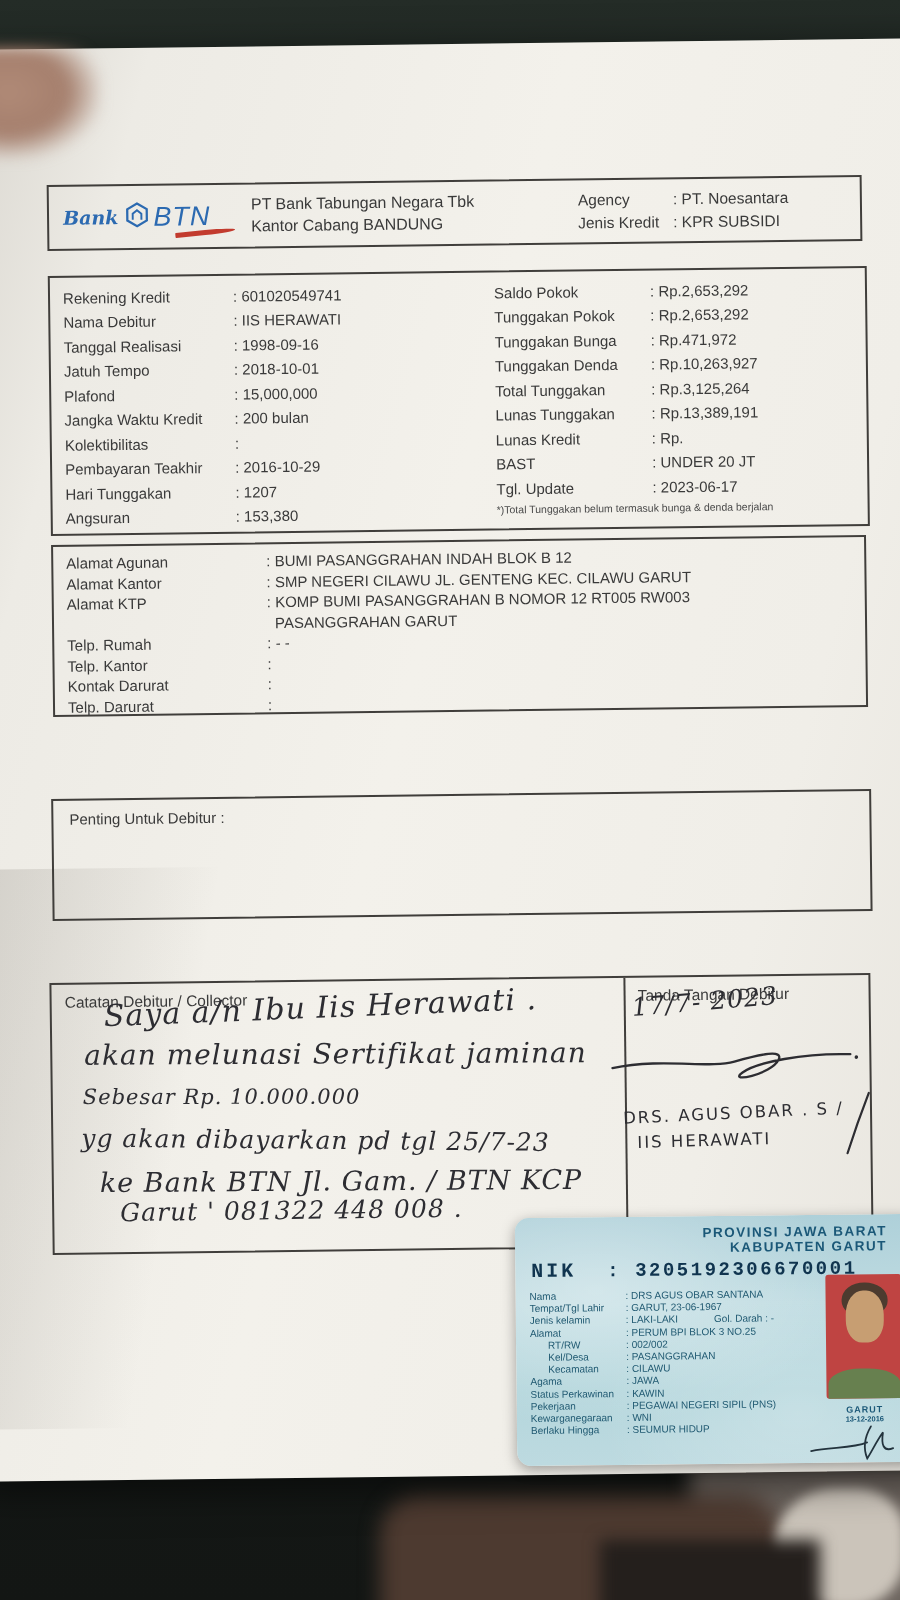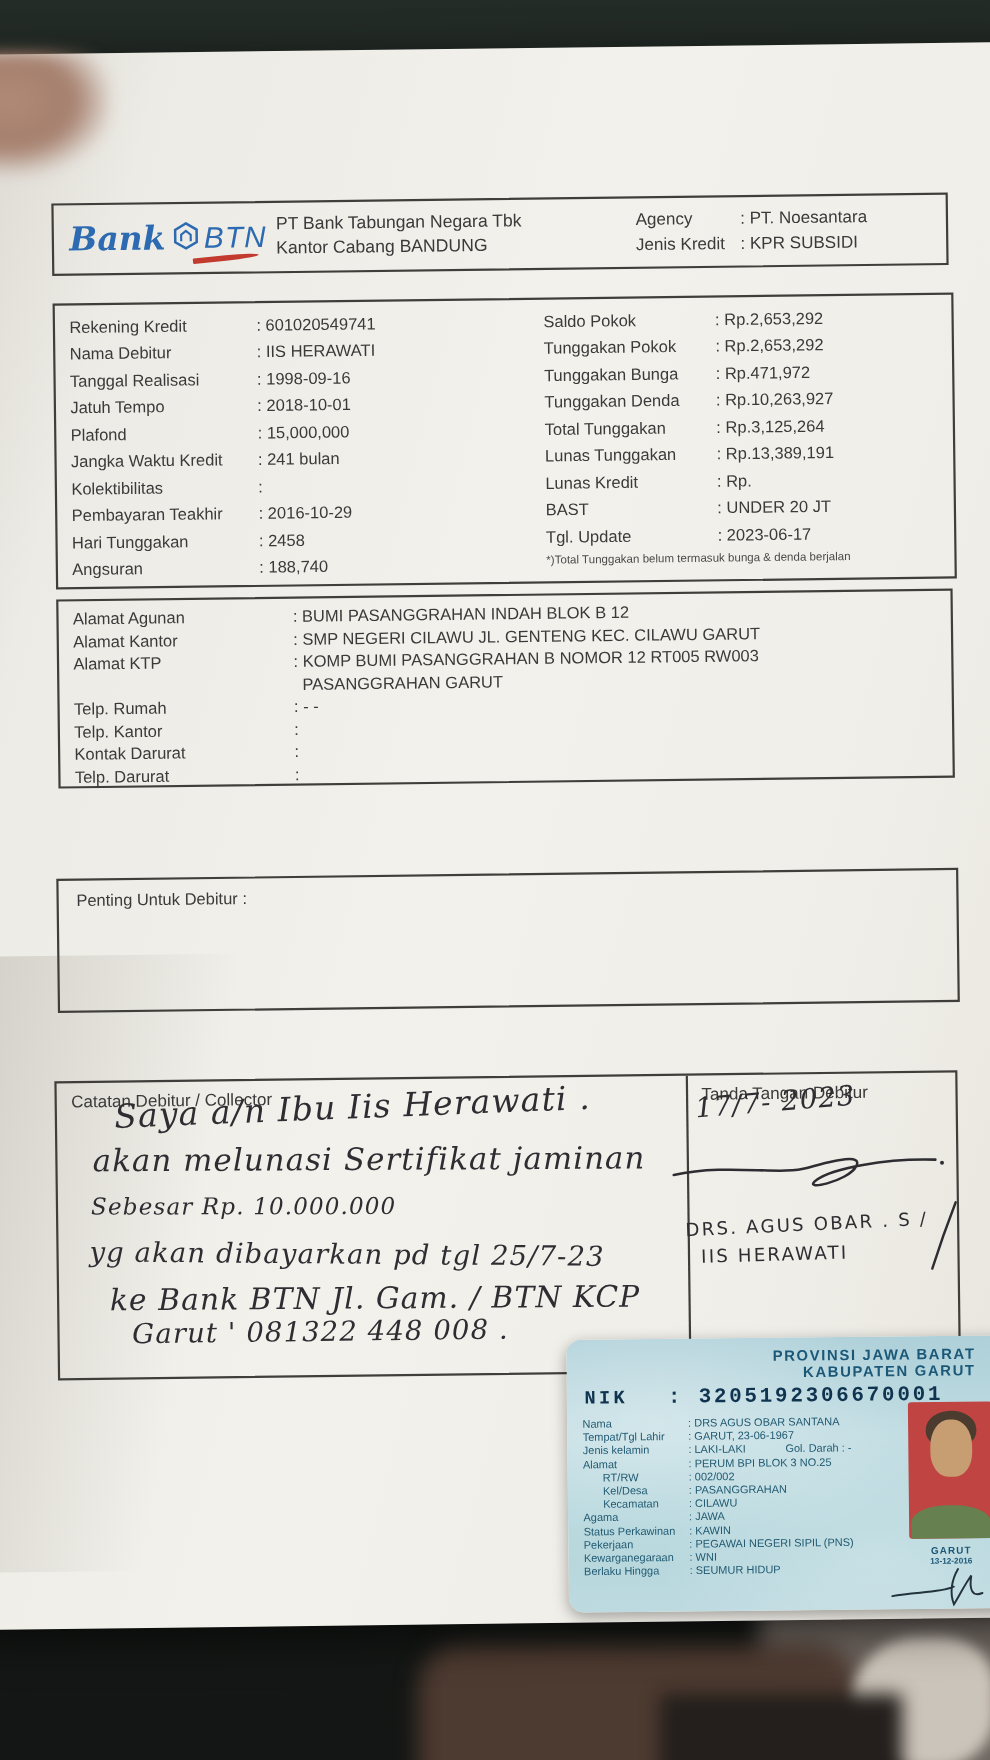--- a/index.html
+++ b/index.html
@@ -21,21 +21,21 @@
     background:linear-gradient(105deg,#d9d6cf 0%,#edebe5 14%,#f3f1eb 45%,#f0eee8 75%,#e6e3dc 100%);
     transform:rotate(-0.7deg);transform-origin:top left;
     box-shadow:0 10px 40px rgba(0,0,0,.55);
   }
   .paper-shade{left:0;top:820px;width:260px;height:560px;background:linear-gradient(100deg,rgba(110,104,95,.22),rgba(110,104,95,0) 70%);}
   .box{position:absolute;border:2px solid #403e3b;background:transparent;}
   .doc-text{color:#3a3a3a;}
   
   .header-box{left:85px;top:136px;width:815px;height:66px;display:flex;align-items:center;padding:0 14px;box-sizing:border-box;}
   .logo{display:flex;align-items:center;position:relative;width:178px;flex:none;}
-  .logo-bank{font-family:"DejaVu Serif",serif;font-style:italic;font-weight:bold;font-size:30px;color:#2c6ab1;}
+  .logo-bank{font-family:"DejaVu Serif",serif;font-style:italic;font-weight:bold;font-size:19px;color:#2c6ab1;}
   .logo-house{margin:0 3px 0 6px;}
   .logo-btn{font-size:27px;font-weight:normal;font-style:italic;color:#2c6ab1;letter-spacing:1px;}
   .swoosh{position:absolute;right:6px;bottom:-3px;width:60px;height:5px;background:#c23b2e;border-radius:1px 60% 60% 1px;transform:rotate(-5deg);}
   .company{margin-left:10px;font-size:16px;line-height:22px;}
   .agency{margin-left:auto;width:268px;font-size:15.5px;line-height:23px;}
   .arow{display:flex;}
   .alabel{width:95px;flex:none;}
   
   .details-box{left:85px;top:227px;width:815px;height:256px;}
   .col{position:absolute;top:8px;font-size:15px;}
@@ -79,21 +79,21 @@
       radial-gradient(ellipse at 20% 30%,rgba(255,255,255,.35),rgba(255,255,255,0) 55%),
       radial-gradient(ellipse at 70% 80%,rgba(255,255,255,.22),rgba(255,255,255,0) 50%),
       linear-gradient(180deg,#aed0d9 0%,#bedbe1 35%,#b4d6dc 70%,#bddae0 100%);
     border-radius:14px;transform:rotate(-0.6deg);
     box-shadow:0 4px 14px rgba(0,0,0,.35);
   }
   .ktp-head{padding:9px 30px 0 0;text-align:right;font-weight:bold;color:#1b5878;letter-spacing:1.5px;}
   .ktp-prov{font-size:13.5px;}
   .ktp-kab{font-size:13.5px;}
   .nik-row{display:flex;align-items:baseline;padding-left:16px;margin-top:3px;font-family:"Liberation Mono",monospace;font-weight:bold;color:#10344f;}
-  .nik-label{width:76px;font-size:17px;letter-spacing:3px;}
+  .nik-label{width:76px;font-size:20px;letter-spacing:3px;}
   .nik-value{font-size:19px;letter-spacing:2.5px;}
   .ktp-rows{margin-top:8px;padding-left:14px;width:292px;color:#215a72;font-size:10px;}
   .krow{display:flex;line-height:12.2px;white-space:nowrap;}
   .krow .klabel{width:96px;flex:none;}
   .krow.indent{padding-left:18px;}
   .krow.indent .klabel{width:78px;}
   .kextra{margin-left:36px;text-align:right;}
   .ktp-photo{position:absolute;left:310px;top:60px;width:76px;height:124px;background:#bf4442;border-radius:3px;overflow:hidden;}
   .ph-hair{position:absolute;left:16px;top:8px;width:46px;height:34px;background:#4c3b2f;border-radius:50% 50% 45% 45%;}
   .ph-face{position:absolute;left:20px;top:16px;width:38px;height:52px;background:#c79e72;border-radius:46% 46% 42% 42%;}
@@ -160,37 +160,37 @@
         <div class="drow">
         <span class="dlabel">Jatuh Tempo</span>
         <span class="dval">: 2018-10-01</span>
       </div>
         <div class="drow">
         <span class="dlabel">Plafond</span>
         <span class="dval">: 15,000,000</span>
       </div>
         <div class="drow">
         <span class="dlabel">Jangka Waktu Kredit</span>
-        <span class="dval">: 241 bulan</span>
+        <span class="dval">: 200 bulan</span>
       </div>
         <div class="drow">
         <span class="dlabel">Kolektibilitas</span>
         <span class="dval">:</span>
       </div>
         <div class="drow">
         <span class="dlabel">Pembayaran Teakhir</span>
         <span class="dval">: 2016-10-29</span>
       </div>
         <div class="drow">
         <span class="dlabel">Hari Tunggakan</span>
-        <span class="dval">: 2458</span>
+        <span class="dval">: 1207</span>
       </div>
         <div class="drow">
         <span class="dlabel">Angsuran</span>
-        <span class="dval">: 188,740</span>
+        <span class="dval">: 153,380</span>
       </div>
       </div>
     <div class="col col-right">
       <div>
 
       <div class="drow">
           <span class="dlabel">Saldo Pokok</span>
           <span class="dval">: Rp.2,653,292</span>
         </div>
           <div class="drow">

